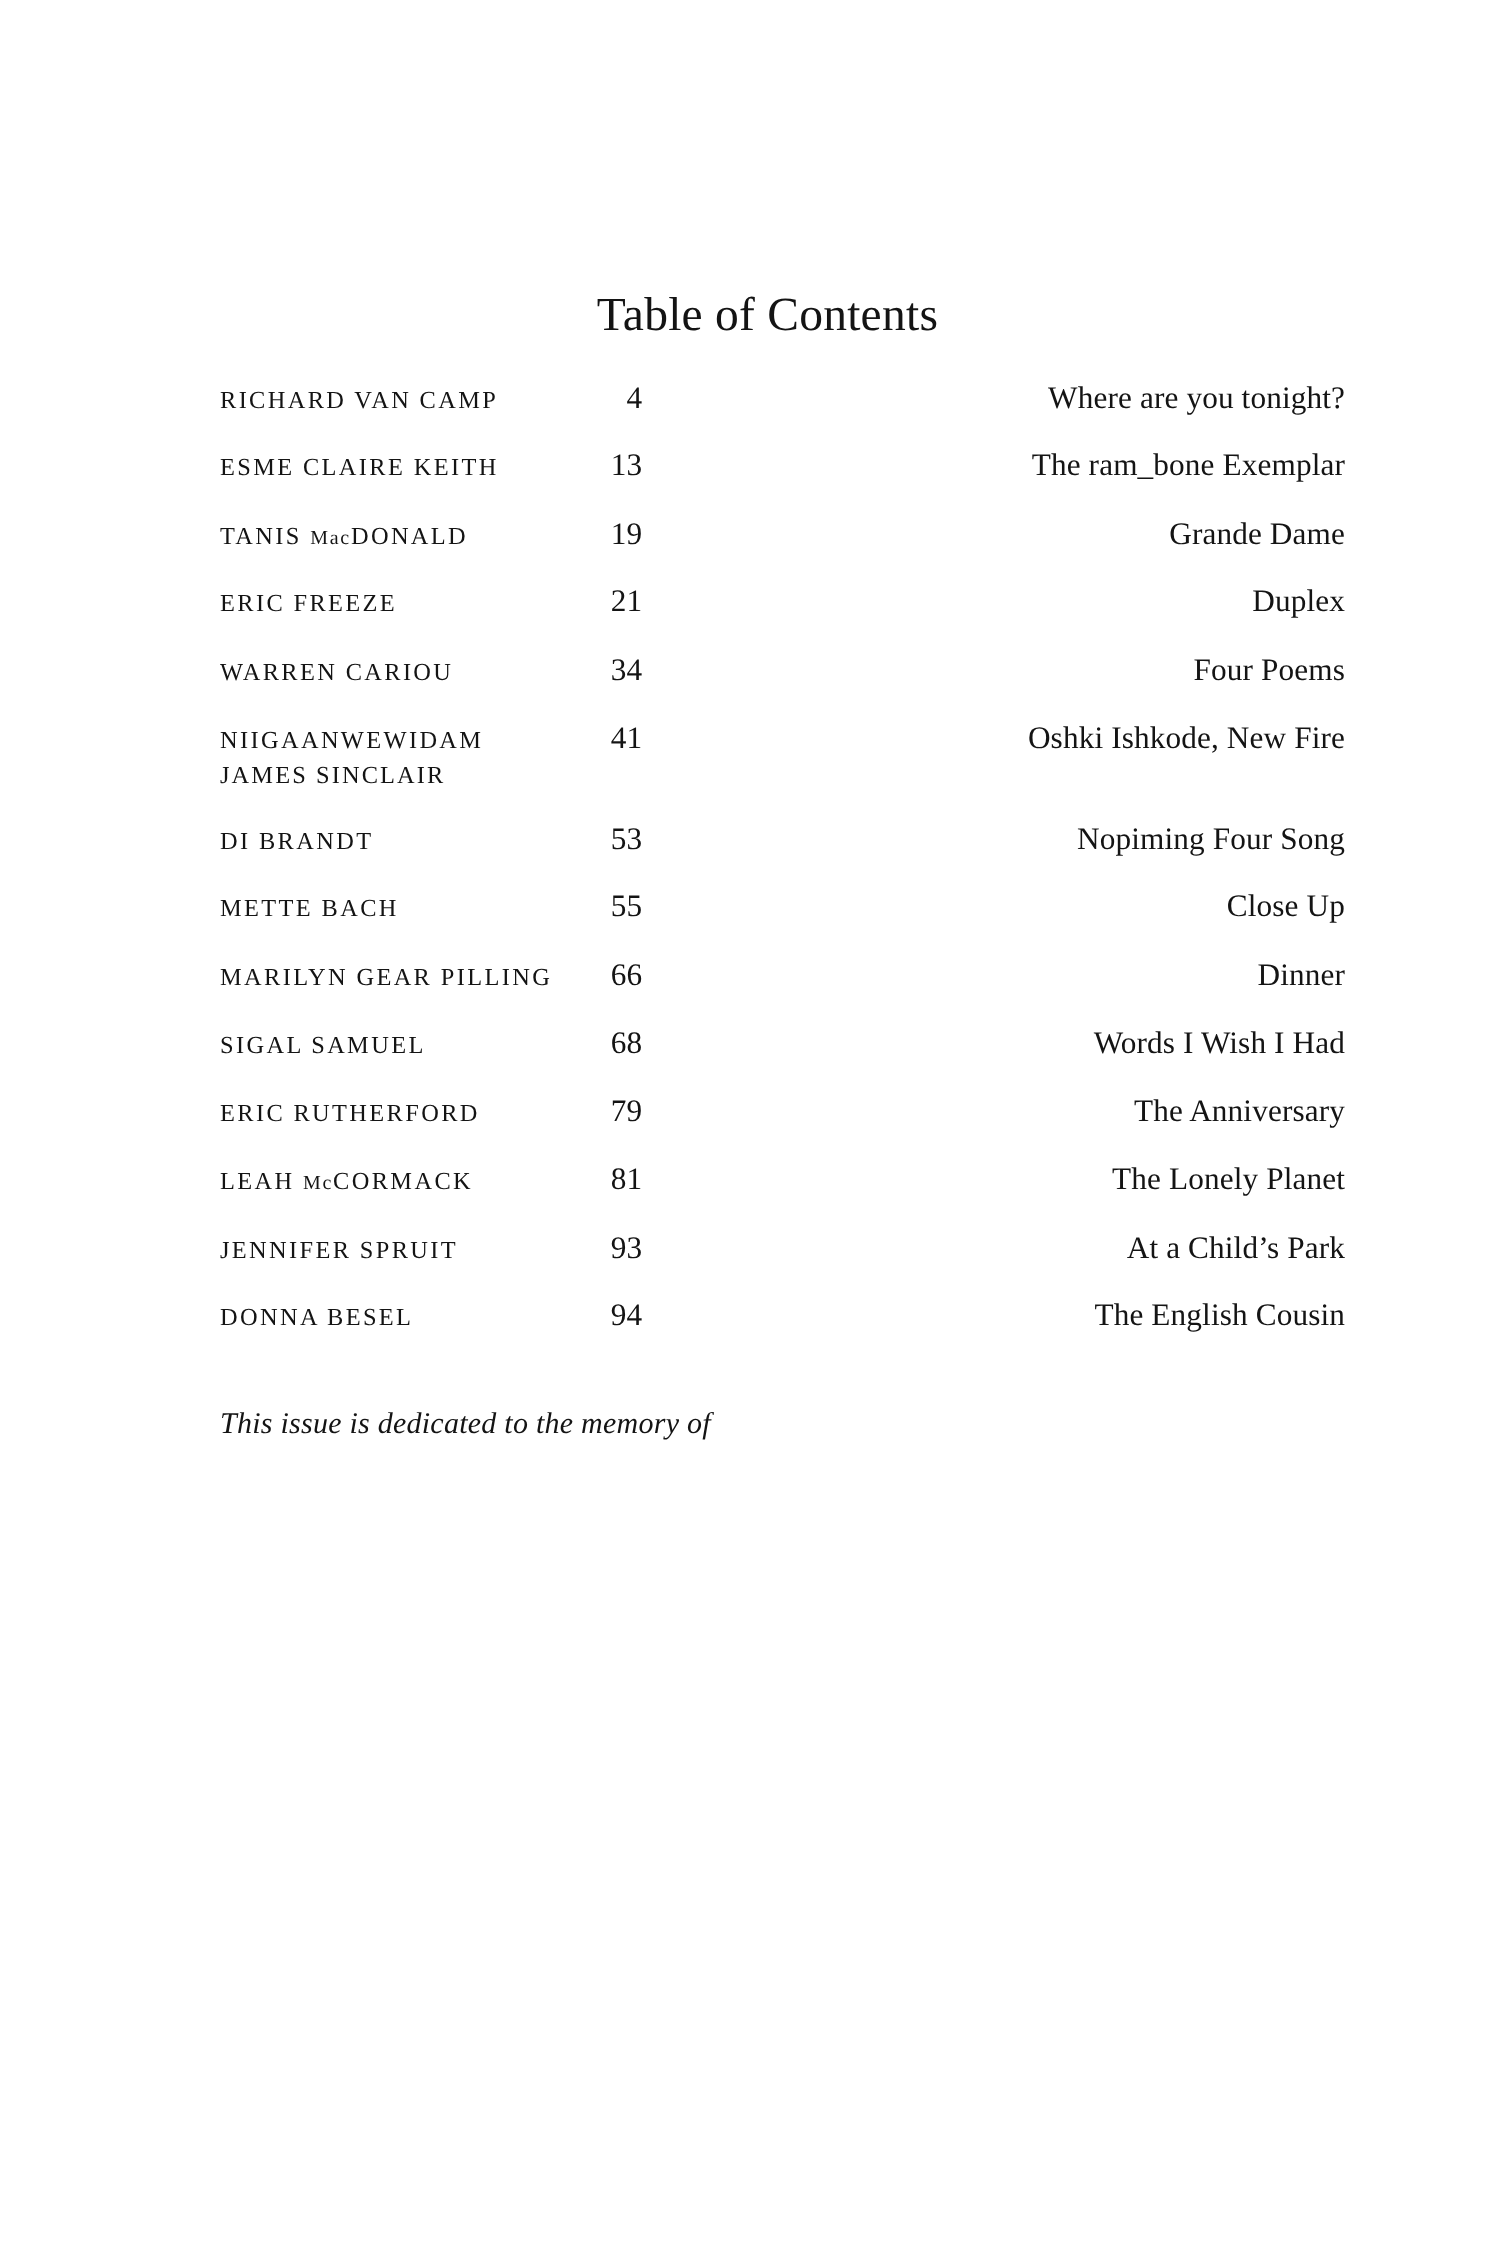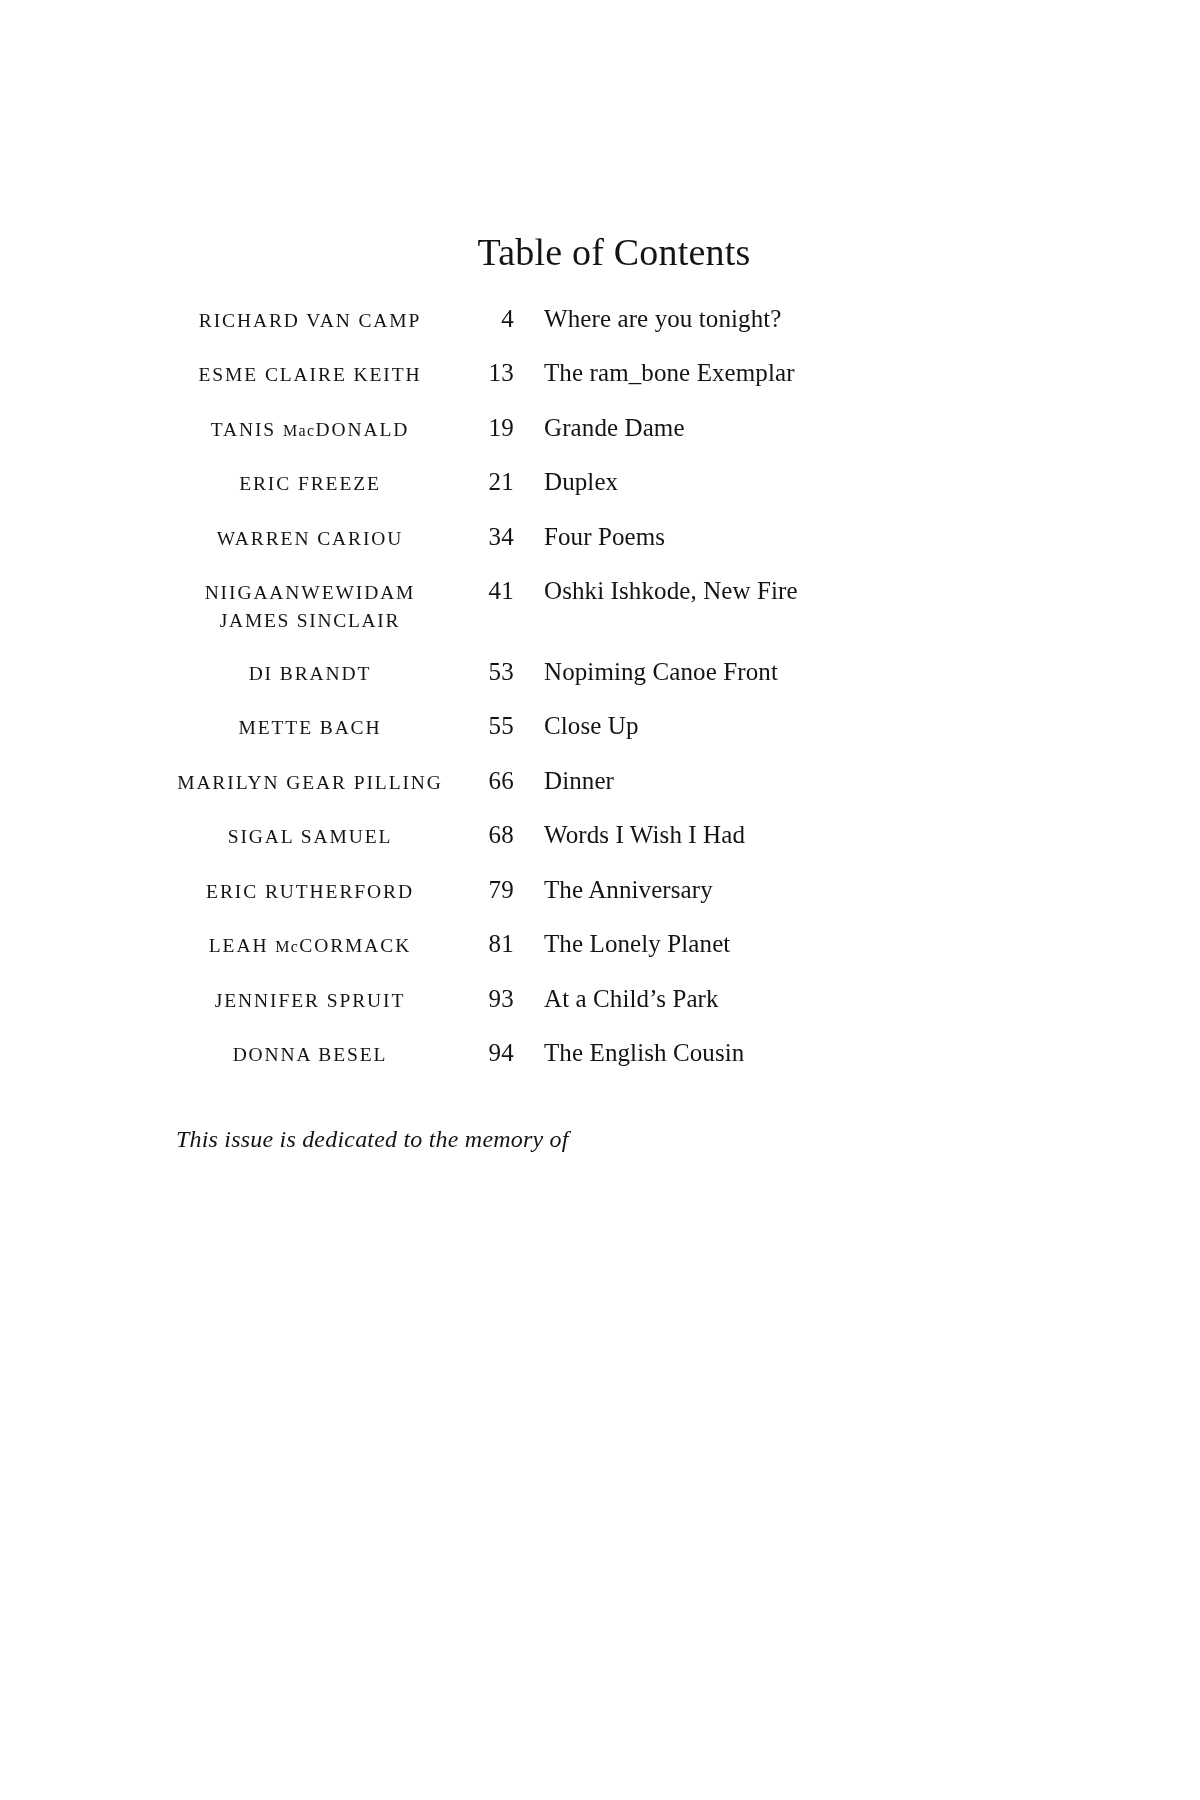--- a/index.html
+++ b/index.html
@@ -47,39 +47,39 @@
     padding: 0;
     border-collapse: collapse;
     margin-top: 30px;
     margin-left: 176px;
     width: 900px;
   }
   .toc-table tr { vertical-align: baseline; }
 
   .col-author {
     width: 268px;
-    text-align: center;
+    text-align: left;
     padding: 0;
     padding-right: 0;
     font-size: 19.5px;
     line-height: 1.22;
     letter-spacing: 1.9px;
     white-space: nowrap;
   }
   .col-page {
     width: 70px;
     text-align: right;
     padding: 0;
     padding-right: 0;
     font-size: 25px;
     line-height: 1.22;
     letter-spacing: 0.2px;
   }
   .col-title {
-    text-align: left;
+    text-align: right;
     padding: 0;
     padding-left: 30px;
     font-size: 25px;
     line-height: 1.22;
     letter-spacing: 0.1px;
     white-space: nowrap;
   }
 
   .toc-table td {
     padding-top: 24px;
@@ -169,21 +169,21 @@
             <td class="col-title">Oshki Ishkode, New Fire</td>
           </tr>
           <tr class="cont">
             <td class="col-author"><span class="author-line">JAMES SINCLAIR</span></td>
             <td class="col-page"></td>
             <td class="col-title"></td>
           </tr>
           <tr>
             <td class="col-author"><span class="author-line">DI BRANDT</span></td>
             <td class="col-page">53</td>
-            <td class="col-title">Nopiming Canoe Front</td>
+            <td class="col-title">Nopiming Four Song</td>
           </tr>
           <tr>
             <td class="col-author"><span class="author-line">METTE BACH</span></td>
             <td class="col-page">55</td>
             <td class="col-title">Close Up</td>
           </tr>
           <tr>
             <td class="col-author"><span class="author-line">MARILYN GEAR PILLING</span></td>
             <td class="col-page">66</td>
             <td class="col-title">Dinner</td>

